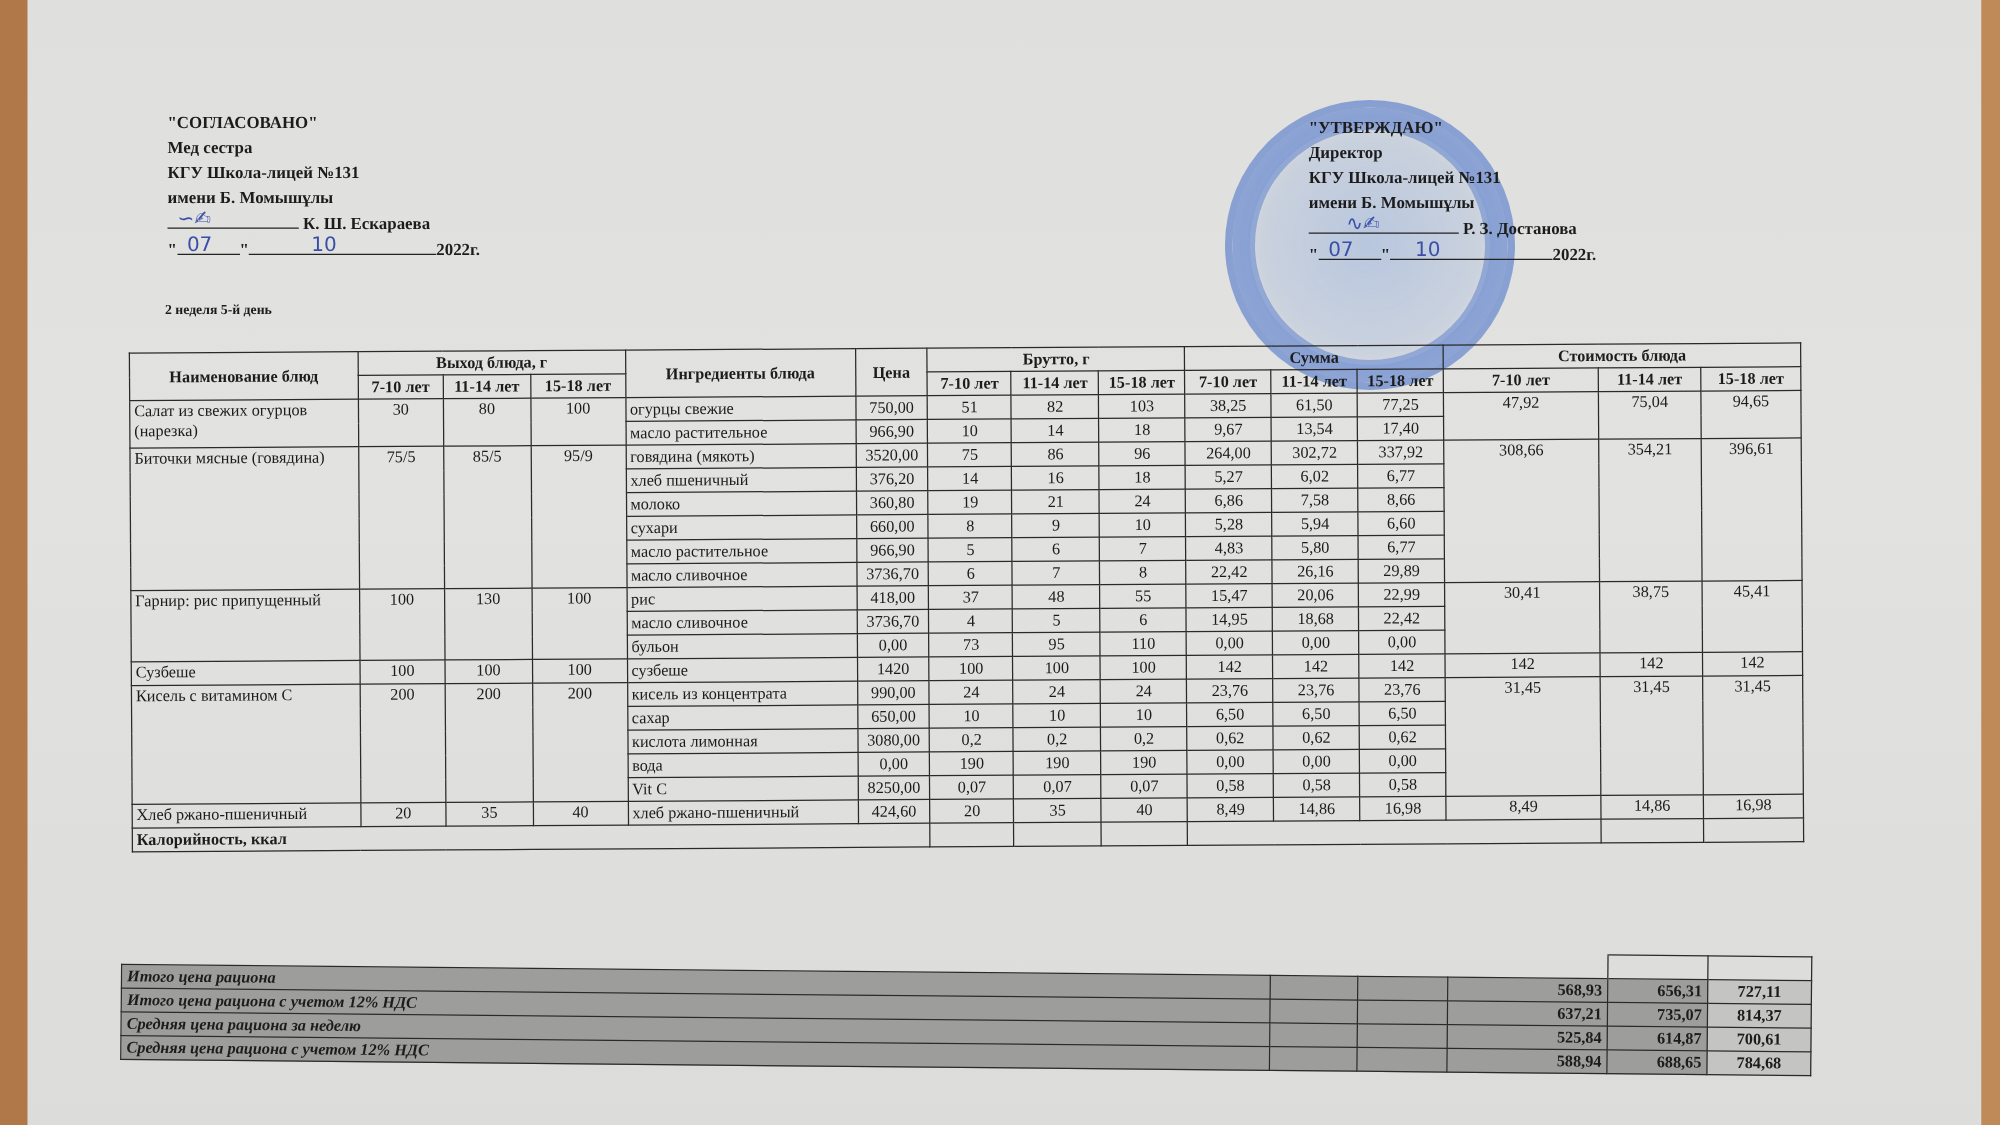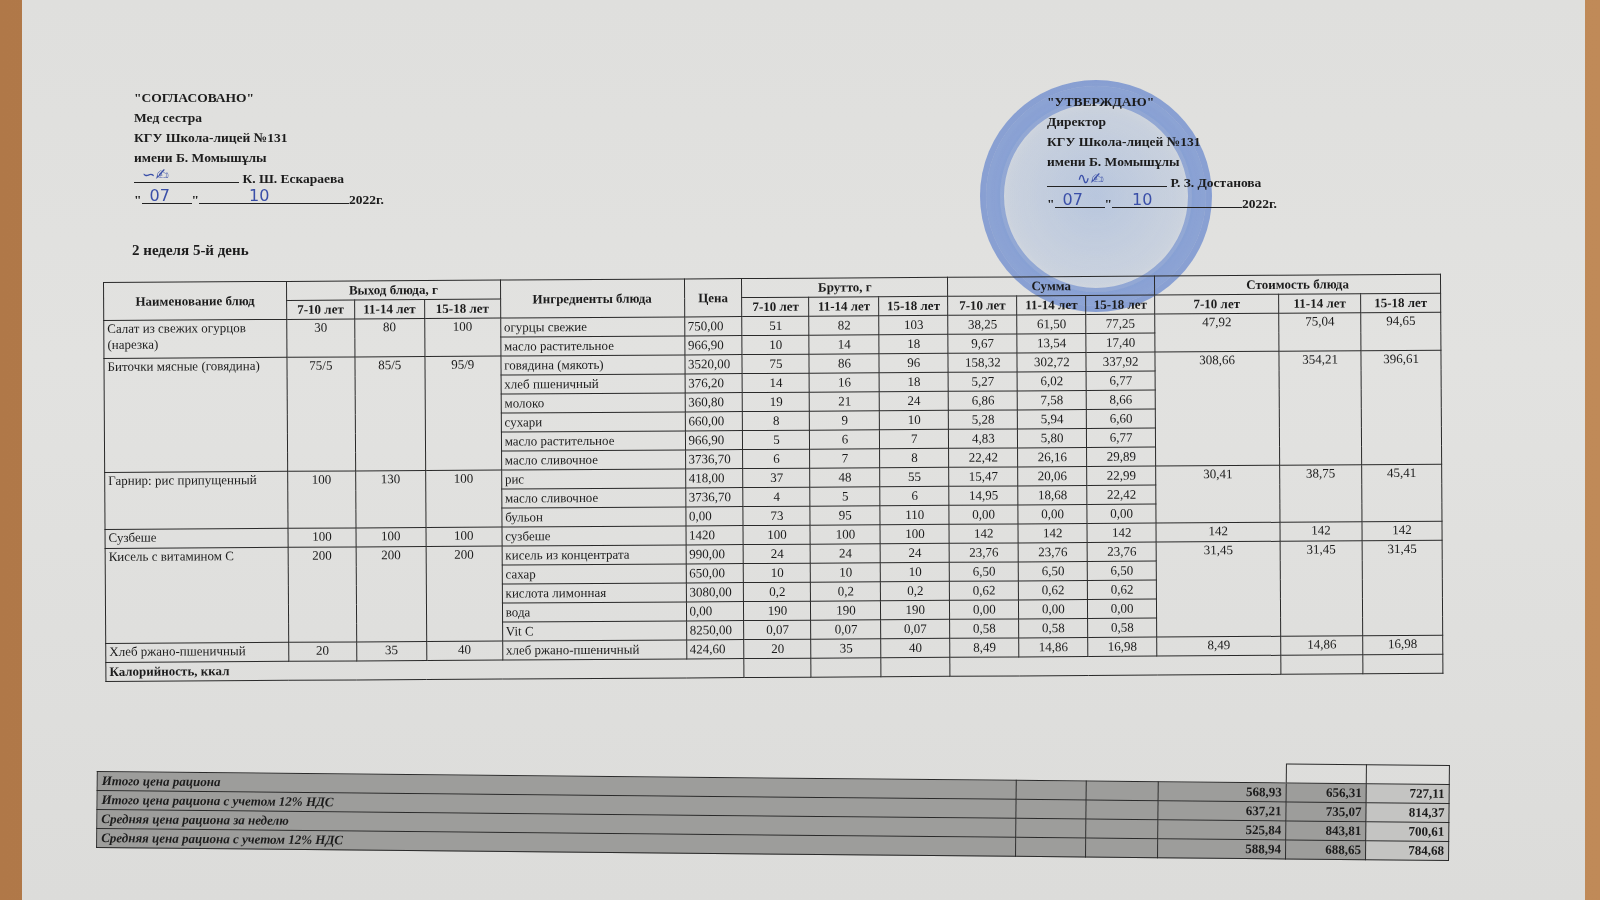--- a/index.html
+++ b/index.html
@@ -21,44 +21,44 @@
   }
   .sig-line { display:inline-block; border-bottom:1px solid #222; position:relative; }
   .handwrite { color:#3a4fa8; font-family:"DejaVu Sans", sans-serif; font-weight:normal; font-size:16px; position:absolute; bottom:-3px; left:8px; }
   .stamp {
     position:absolute; left:958px; top:80px; width:220px; height:220px; border-radius:50%;
     border:6px solid rgba(70,110,200,0.55);
     box-shadow: inset 0 0 0 14px rgba(90,130,210,0.18), inset 0 0 0 18px rgba(70,110,200,0.45);
     background: radial-gradient(circle, rgba(110,150,220,0.35) 0%, rgba(110,150,220,0.2) 55%, rgba(110,150,220,0.05) 70%);
     pointer-events:none;
   }
-  .subtitle { position:absolute; left:110px; top:242px; font-weight:bold; font-size:15px; }
+  .subtitle { position:absolute; left:110px; top:242px; font-weight:bold; font-size:11px; }
 
   table.menu {
     position:absolute; left:103px; top:282px; width:1338px;
     border-collapse:collapse; font-size:13px; transform: rotate(-0.35deg); transform-origin:left top;
   }
   table.menu td, table.menu th { border:1.3px solid #2a2a2a; padding:0 3px; height:18px; }
   table.menu th { font-weight:bold; font-size:13px; text-align:center; }
   th.h1 { height:52px; }
   th.h2 { height:34px; }
   td.c { text-align:center; }
-  td.r { text-align:left; }
+  td.r { text-align:center; }
   td.vt { vertical-align:top; }
   td.l { text-align:left; }
 
   table.totals {
     position:absolute; left:97px; top:752px; width:1353px;
     border-collapse:collapse; font-size:13px; transform: rotate(0.55deg); transform-origin:left top;
   }
   table.totals td { border:1.3px solid #2a2a2a; height:18px; padding:0 4px; }
   table.totals tr.shade td { background:#9d9d9b; font-weight:bold; }
   table.totals tr.shade td.lbl { font-style:italic; }
   table.totals td.num { text-align:right; }
-  table.totals td.light { background:#c4c4c2 !important; }
+  table.totals td.light { background:#c4c4c2 !important;text-align:center; }
   .calorie-row td { background:transparent; }
 </style>
 </head>
 <body>
 
 <div class="paper">
 
   <div class="approve-left">
     <div>"СОГЛАСОВАНО"</div>
     <div>Мед сестра</div>
@@ -166,21 +166,21 @@
       <tr>
         <td class="l vt" rowspan="6">Биточки мясные (говядина)</td>
         <td class="c vt" rowspan="6">75/5</td>
         <td class="c vt" rowspan="6">85/5</td>
         <td class="c vt" rowspan="6">95/9</td>
         <td class="l">говядина (мякоть)</td>
         <td class="r">3520,00</td>
         <td class="c">75</td>
         <td class="c">86</td>
         <td class="c">96</td>
-        <td class="c">158,32</td>
+        <td class="c">264,00</td>
         <td class="c">302,72</td>
         <td class="c">337,92</td>
         <td class="c vt" rowspan="6">308,66</td>
         <td class="c vt" rowspan="6">354,21</td>
         <td class="c vt" rowspan="6">396,61</td>
       </tr>
       <tr>
         <td class="l">хлеб пшеничный</td>
         <td class="r">376,20</td>
         <td class="c">14</td>
@@ -399,21 +399,21 @@
         <td></td>
         <td class="num">637,21</td>
         <td class="num">735,07</td>
         <td class="num light">814,37</td>
       </tr>
       <tr class="shade">
         <td class="lbl">Средняя цена рациона за неделю</td>
         <td></td>
         <td></td>
         <td class="num">525,84</td>
-        <td class="num">843,81</td>
+        <td class="num">614,87</td>
         <td class="num light">700,61</td>
       </tr>
       <tr class="shade">
         <td class="lbl">Средняя цена рациона с учетом 12% НДС</td>
         <td></td>
         <td></td>
         <td class="num">588,94</td>
         <td class="num">688,65</td>
         <td class="num light">784,68</td>
       </tr>

